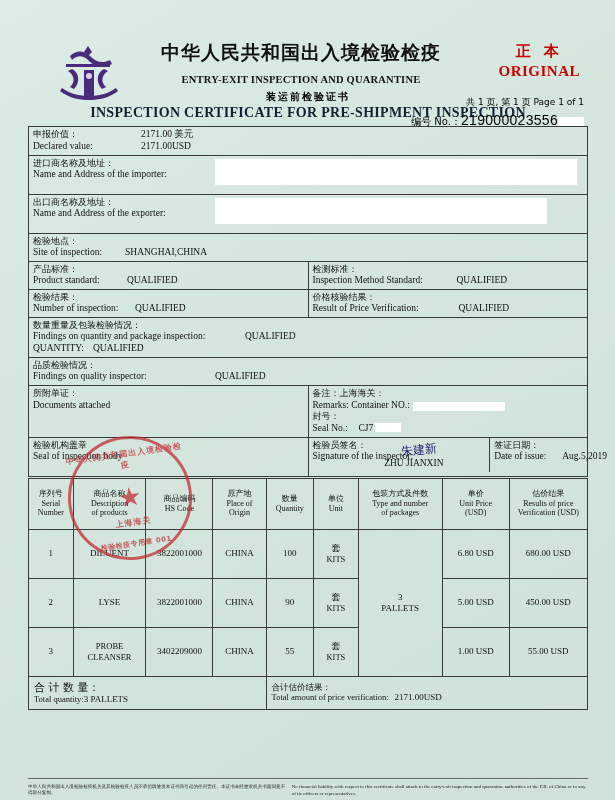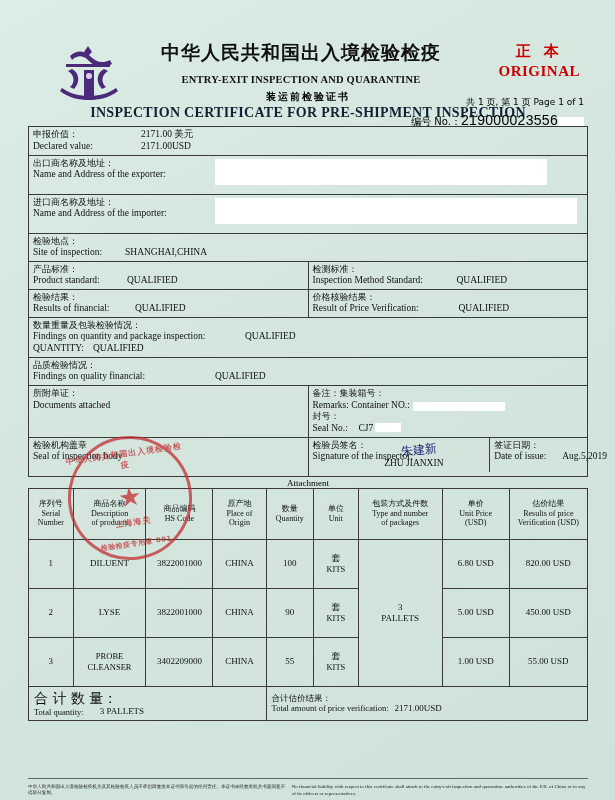--- a/index.html
+++ b/index.html
@@ -206,46 +206,46 @@
             <div class="txt" style="width:108px">
               <span class="en">Declared value:</span>
             </div>
             <div class="val">2171.00USD</div>
           </div>
         </td>
       </tr>
 
       <tr class="row-h-exporter">
         <td colspan="2">
+          <div class="cn">进口商名称及地址：</div>
+          <div class="cellflex">
+            <div class="txt" style="width:182px">
+              <span class="en">Name and Address of the importer:</span>
+            </div>
+            <div class="fill" style="padding-right:6px">
+              <span class="whitebox" style="height:26px;margin-top:-10px"></span>
+            </div>
+          </div>
+        </td>
+      </tr>
+
+      <tr class="row-h-exporter">
+        <td colspan="2">
           <div class="cn">出口商名称及地址：</div>
           <div class="cellflex">
             <div class="txt" style="width:182px">
               <span class="en">Name and Address of the exporter:</span>
             </div>
             <div class="fill" style="padding-right:36px">
               <span class="whitebox" style="height:26px;margin-top:-10px"></span>
             </div>
           </div>
         </td>
       </tr>
 
-      <tr class="row-h-exporter">
-        <td colspan="2">
-          <div class="cn">进口商名称及地址：</div>
-          <div class="cellflex">
-            <div class="txt" style="width:182px">
-              <span class="en">Name and Address of the importer:</span>
-            </div>
-            <div class="fill" style="padding-right:6px">
-              <span class="whitebox" style="height:26px;margin-top:-10px"></span>
-            </div>
-          </div>
-        </td>
-      </tr>
-
       <tr>
         <td colspan="2">
           <div class="cn">检验地点：</div>
           <div class="cellflex">
             <div class="txt" style="width:92px">
               <span class="en">Site of inspection:</span>
             </div>
             <div class="val">SHANGHAI,CHINA</div>
           </div>
         </td>
@@ -270,21 +270,21 @@
             <div class="val">QUALIFIED</div>
           </div>
         </td>
       </tr>
 
       <tr>
         <td>
           <div class="cn">检验结果：</div>
           <div class="cellflex">
             <div class="txt" style="width:102px">
-              <span class="en">Results of financial:</span>
+              <span class="en">Number of inspection:</span>
             </div>
             <div class="val">QUALIFIED</div>
           </div>
         </td>
         <td>
           <div class="cn">价格核验结果：</div>
           <div class="cellflex">
             <div class="txt" style="width:146px">
               <span class="en">Result of Price Verification:</span>
             </div>
@@ -309,34 +309,34 @@
             <div class="val">QUALIFIED</div>
           </div>
         </td>
       </tr>
 
       <tr>
         <td colspan="2">
           <div class="cn">品质检验情况：</div>
           <div class="cellflex">
             <div class="txt" style="width:182px">
-              <span class="en">Findings on quality financial:</span>
+              <span class="en">Findings on quality inspector:</span>
             </div>
             <div class="val">QUALIFIED</div>
           </div>
         </td>
       </tr>
 
       <tr>
         <td style="height:44px">
           <div class="cn">所附单证：</div>
           <div class="en">Documents attached</div>
         </td>
         <td>
-          <div class="cn">备注：集装箱号：</div>
+          <div class="cn">备注：上海海关：</div>
           <div class="cellflex">
             <div class="txt" style="width:100px">
               <span class="en">Remarks: Container NO.:</span>
             </div>
             <div class="fill">
                   <span class="whitebox" style="height:9px;width:92px;margin-top:2px"></span>
                 </div>
           </div>
           <div class="cn">封号：</div>
           <div class="cellflex">
@@ -377,21 +377,20 @@
               </td>
             </tr>
           </tbody>
               </table>
         </td>
       </tr>
     </tbody>
       </table>
 
     <div style="text-align:center;margin-top:1px">
-      <div class="en" style="font-size:9px">Attachment</div>
     </div>
 
     <table class="att">
       <colgroup>
         <col style="width:8%">
           <col style="width:13%">
           <col style="width:12%">
         <col style="width:9.5%">
           <col style="width:8.5%">
           <col style="width:8%">
@@ -453,21 +452,21 @@
         <td class="body">100</td>
         <td class="body">
           <span class="hcn" style="font-size:9px">套</span>
           <span class="hen" style="font-size:8.5px">KITS</span>
         </td>
         <td class="body" rowspan="3">
           <span class="hen" style="font-size:9px">3</span>
           <span class="hen" style="font-size:9px">PALLETS</span>
         </td>
         <td class="body">6.80 USD</td>
-        <td class="body">820.00 USD</td>
+        <td class="body">680.00 USD</td>
       </tr>
 
       <tr>
         <td class="body">2</td>
         <td class="body">LYSE</td>
         <td class="body">3822001000</td>
         <td class="body">CHINA</td>
         <td class="body">90</td>
         <td class="body">
           <span class="hcn" style="font-size:9px">套</span>
@@ -487,23 +486,23 @@
           <span class="hcn" style="font-size:9px">套</span>
           <span class="hen" style="font-size:8.5px">KITS</span>
         </td>
         <td class="body">1.00 USD</td>
         <td class="body">55.00 USD</td>
       </tr>
 
       <tr>
         <td colspan="4" style="text-align:left;padding:3px 5px;height:26px">
           <div style="display:flex;align-items:center;gap:4px;">
-            <span class="hcn" style="display:inline;font-size:14px">合 计 数 量：</span>
-          </div>
-          <div style="display:flex;align-items:center;gap:16px;">
+            <span class="hcn" style="display:inline;font-size:11px">合 计 数 量：</span>
+          </div>
+          <div style="display:flex;align-items:center;gap:0;">
             <span class="hen" style="display:inline;font-size:8.5px">Total quantity:</span>
             <span class="hen" style="display:inline;font-size:9px">3 PALLETS</span>
           </div>
         </td>
         <td colspan="5" style="text-align:left;padding:3px 5px;">
           <div>
             <span class="hcn" style="display:inline;font-size:8.5px">合计估价结果：</span>
           </div>
           <div style="display:flex;align-items:center;gap:6px;">
             <span class="hen" style="display:inline;font-size:8.5px">Total amount of price verification:</span>

